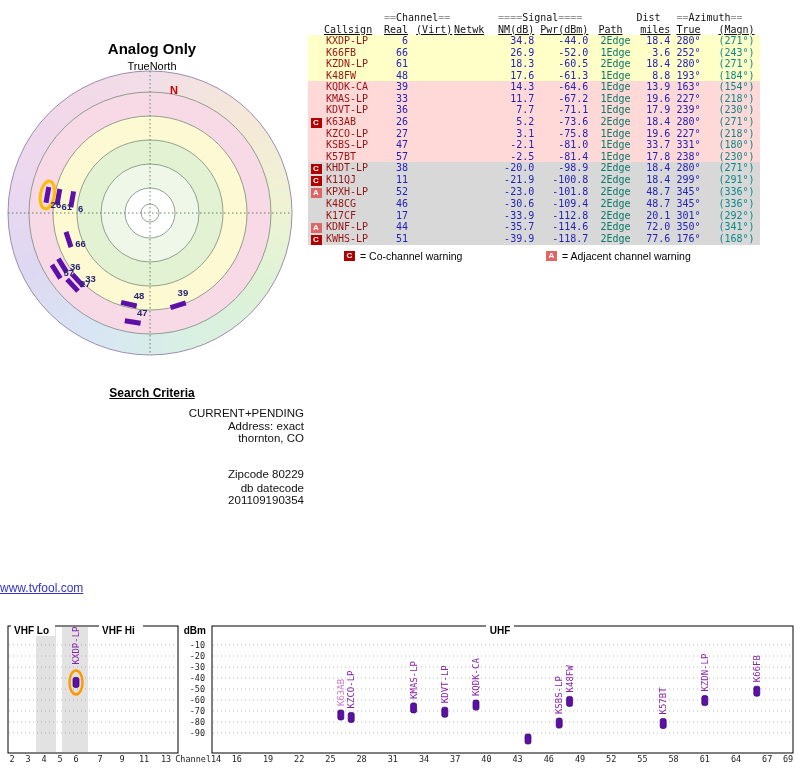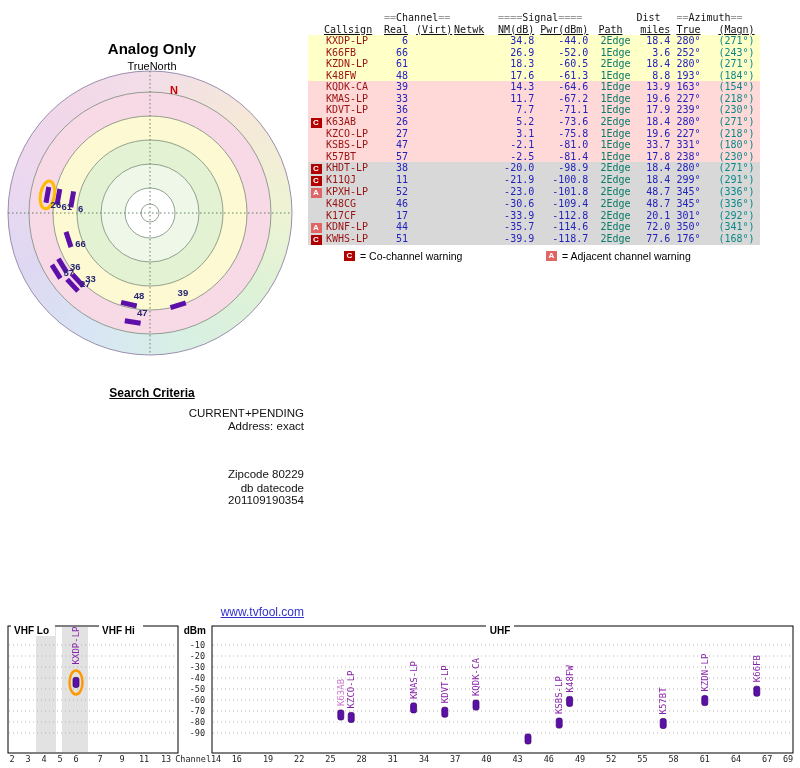--- a/index.html
+++ b/index.html
@@ -18,21 +18,21 @@
   .ring{stroke:#7a8a7a;stroke-width:0.8;}
   .r1{fill:#f8d9e6;} .r2{fill:#fdf9d2;} .r3{fill:#e2f2d2;} .r4{fill:#eff8e8;} .r5{fill:#ffffff;} .r6{fill:#ffffff;}
   .cross{stroke:#3a6a3a;stroke-width:0.8;stroke-dasharray:1.5,2.5;}
   .north{font-size:11px;font-weight:bold;fill:#cc0000;}
   .spoke{stroke:#5c10a8;stroke-width:5;}
   .radar-num{font-size:9.5px;font-weight:bold;fill:#262672;}
   .hl-ellipse{fill:none;stroke:#ffbb00;stroke-width:3;}
   .search-head{position:absolute;left:0;top:386px;width:304px;text-align:center;
          font-size:12px;font-weight:bold;text-decoration:underline;}
   .s-line{position:absolute;left:0;width:304px;text-align:right;font-size:11.5px;color:#111;}
-  .link-wrap{position:absolute;left:0;top:581px;width:304px;text-align:right;font-size:12px;margin-top:24px;}
+  .link-wrap{position:absolute;left:0;top:581px;width:304px;text-align:left;font-size:12px;}
   .link-wrap a{color:#3333cc;text-decoration:underline;}
   
   #signal-table{position:absolute;left:308px;top:12px;border-collapse:collapse;table-layout:fixed;
         font-family:"DejaVu Sans Mono",monospace;font-size:10px;line-height:11.5px;}
   #signal-table th,#signal-table td{padding:0;white-space:nowrap;overflow:hidden;height:11.5px;
         font-weight:normal;text-align:left;}
   .ghdr th{text-align:center;} .ghdr .eq{color:#999;} .ghdr .gw{color:#111;}
   .ghdr .gr{text-align:right;padding-right:6px;}
   .chdr th span{text-decoration:underline;color:#111;}
   .h-r{text-align:right !important;padding-right:6px !important;}
@@ -110,20 +110,21 @@
         <line x1="140.6" y1="265.3" x2="124.8" y2="262.8" class="spoke"></line>
         <text x="142.2" y="258.4" text-anchor="middle" class="radar-num">47</text>
         <line x1="60.4" y1="220.4" x2="51.9" y2="206.9" class="spoke"></line>
         <text x="68.8" y="218.1" text-anchor="middle" class="radar-num">57</text>
       </g>
   </svg>
 
   <div class="search-head">Search Criteria</div>
   <div class="s-line" style="top:407px">CURRENT+PENDING</div>
   <div class="s-line" style="top:420px">Address: exact</div>
+  <div class="s-line" style="top:432px">thornton, CO</div>
   <div class="s-line" style="top:468px">Zipcode 80229</div>
   <div class="s-line" style="top:482px">db datecode</div>
   <div class="s-line" style="top:494px">201109190354</div>
   <div class="link-wrap">
     <a href="#">www.tvfool.com</a>
   </div>
 
   <table id="signal-table">
     <colgroup>
       <col style="width:16px">

